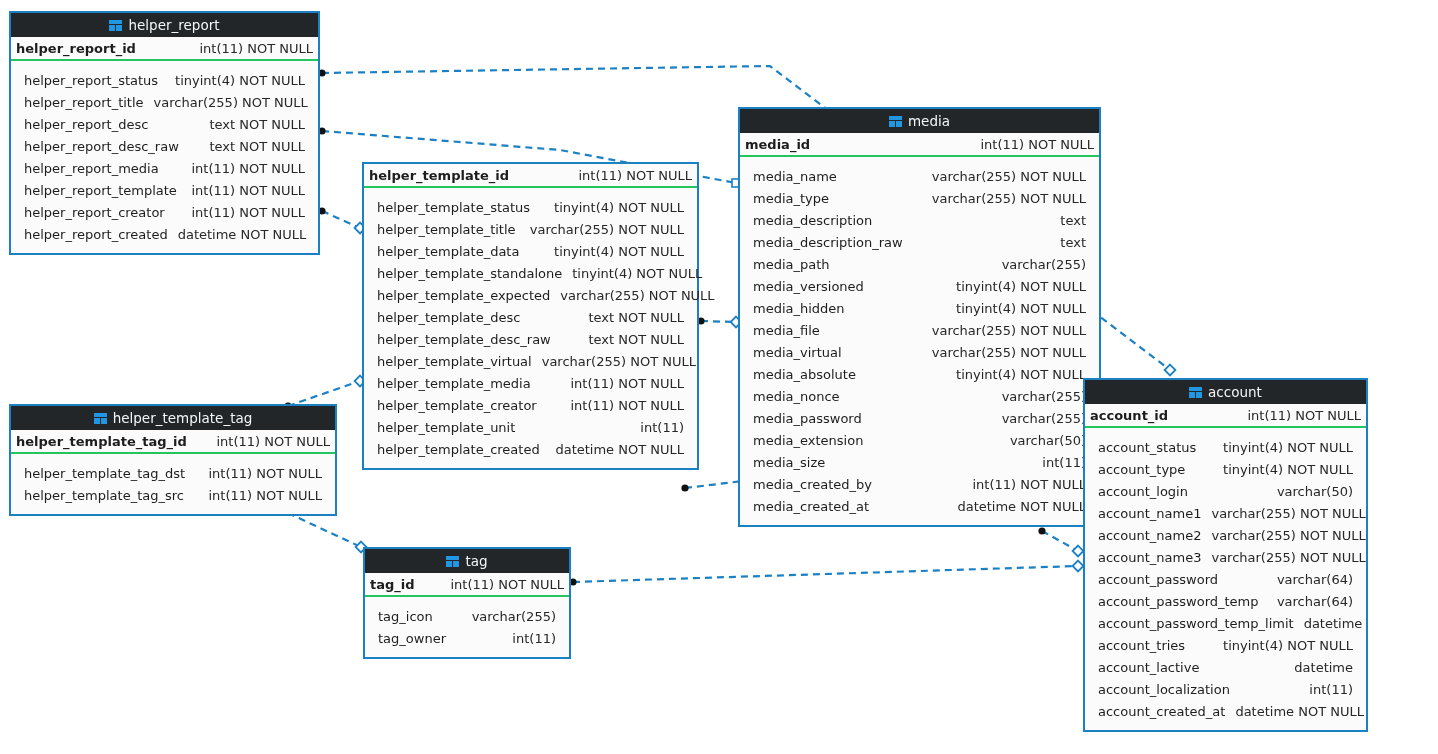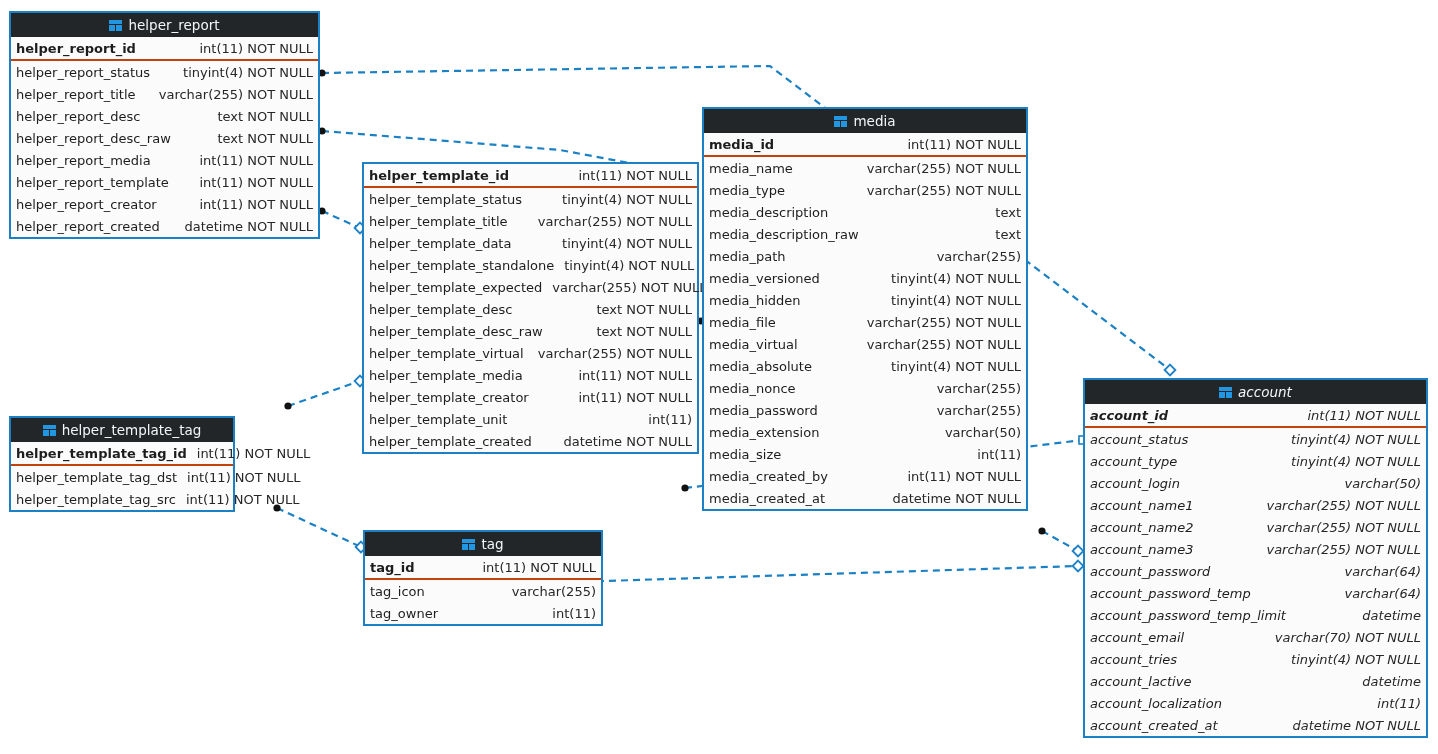--- a/index.html
+++ b/index.html
@@ -51,37 +51,37 @@
     position:absolute;
     background:#2196e3;
     display:block;
   }
   .tbl-icon .bar{left:0;top:0;width:13px;height:4px;}
   .tbl-icon .c1{left:0;top:5px;width:6px;height:6px;}
   .tbl-icon .c2{left:7px;top:5px;width:6px;height:6px;}
   .tbl-title{font-weight:400;}
 
   .pk-row{
-    border-bottom:2px solid #c2410c;
+    border-bottom:2px solid #22c55e;
   }
   .col-row{
     display:flex;
     align-items:center;
     justify-content:space-between;
     height:22px;
     padding:0 5px;
     box-sizing:border-box;
     font-size:13px;
     color:#1d1d1d;
     white-space:nowrap;
   }
   .col-row .cname{text-align:left;}
   .col-row .ctype{text-align:right;color:#272727;padding-left:10px;}
   .pk-row .cname{font-weight:bold;}
-  .cols{padding:0;}
+  .cols{padding:8px;}
 </style>
 </head>
 <body>
 
 <div id="canvas">
   <svg id="links" viewBox="0 0 1438 754" width="1438" height="754" xmlns="http://www.w3.org/2000/svg">
       <g>
         <path d="M 322 73 L 770 66 L 1170 370" fill="none" stroke="#1b81c4" stroke-width="2.2" stroke-dasharray="7,5" stroke-linecap="butt"></path>
         <g>
           <circle cx="322" cy="73" r="3.6" fill="#111111"></circle>
@@ -265,21 +265,21 @@
           <div class="col-row">
             <span class="cname">helper_template_unit</span>
             <span class="ctype">int(11)</span>
           </div>
           <div class="col-row">
             <span class="cname">helper_template_created</span>
             <span class="ctype">datetime NOT NULL</span>
           </div>
         </div>
       </div>
-      <div class="table-box" style="left: 702px; top: 107px; width: 326px;">
+      <div class="table-box" style="left: 738px; top: 107px; width: 363px;">
         <div class="tbl-header">
           <span class="tbl-icon">
             <i class="bar"></i>
             <i class="c1"></i>
             <i class="c2"></i>
           </span>
           <span class="tbl-title">media</span>
         </div>
         <div class="pk-row">
           <div class="col-row pkline">
@@ -347,21 +347,21 @@
           <div class="col-row">
             <span class="cname">media_created_by</span>
             <span class="ctype">int(11) NOT NULL</span>
           </div>
           <div class="col-row">
             <span class="cname">media_created_at</span>
             <span class="ctype">datetime NOT NULL</span>
           </div>
         </div>
       </div>
-      <div class="table-box" style="left: 1083px; top: 378px; width: 345px; font-style: italic;">
+      <div class="table-box" style="left: 1083px; top: 378px; width: 285px;">
         <div class="tbl-header">
           <span class="tbl-icon">
             <i class="bar"></i>
             <i class="c1"></i>
             <i class="c2"></i>
           </span>
           <span class="tbl-title">account</span>
         </div>
         <div class="pk-row">
           <div class="col-row pkline">
@@ -400,42 +400,38 @@
           </div>
           <div class="col-row">
             <span class="cname">account_password_temp</span>
             <span class="ctype">varchar(64)</span>
           </div>
           <div class="col-row">
             <span class="cname">account_password_temp_limit</span>
             <span class="ctype">datetime</span>
           </div>
           <div class="col-row">
-            <span class="cname">account_email</span>
-            <span class="ctype">varchar(70) NOT NULL</span>
-          </div>
-          <div class="col-row">
             <span class="cname">account_tries</span>
             <span class="ctype">tinyint(4) NOT NULL</span>
           </div>
           <div class="col-row">
             <span class="cname">account_lactive</span>
             <span class="ctype">datetime</span>
           </div>
           <div class="col-row">
             <span class="cname">account_localization</span>
             <span class="ctype">int(11)</span>
           </div>
           <div class="col-row">
             <span class="cname">account_created_at</span>
             <span class="ctype">datetime NOT NULL</span>
           </div>
         </div>
       </div>
-      <div class="table-box" style="left: 9px; top: 404px; width: 226px; margin-top: 12px;">
+      <div class="table-box" style="left: 9px; top: 404px; width: 328px;">
         <div class="tbl-header">
           <span class="tbl-icon">
             <i class="bar"></i>
             <i class="c1"></i>
             <i class="c2"></i>
           </span>
           <span class="tbl-title">helper_template_tag</span>
         </div>
         <div class="pk-row">
           <div class="col-row pkline">
@@ -447,21 +443,21 @@
           <div class="col-row">
             <span class="cname">helper_template_tag_dst</span>
             <span class="ctype">int(11) NOT NULL</span>
           </div>
           <div class="col-row">
             <span class="cname">helper_template_tag_src</span>
             <span class="ctype">int(11) NOT NULL</span>
           </div>
         </div>
       </div>
-      <div class="table-box" style="left: 363px; top: 530px; width: 240px;">
+      <div class="table-box" style="left: 363px; top: 547px; width: 208px;">
         <div class="tbl-header">
           <span class="tbl-icon">
             <i class="bar"></i>
             <i class="c1"></i>
             <i class="c2"></i>
           </span>
           <span class="tbl-title">tag</span>
         </div>
         <div class="pk-row">
           <div class="col-row pkline">

